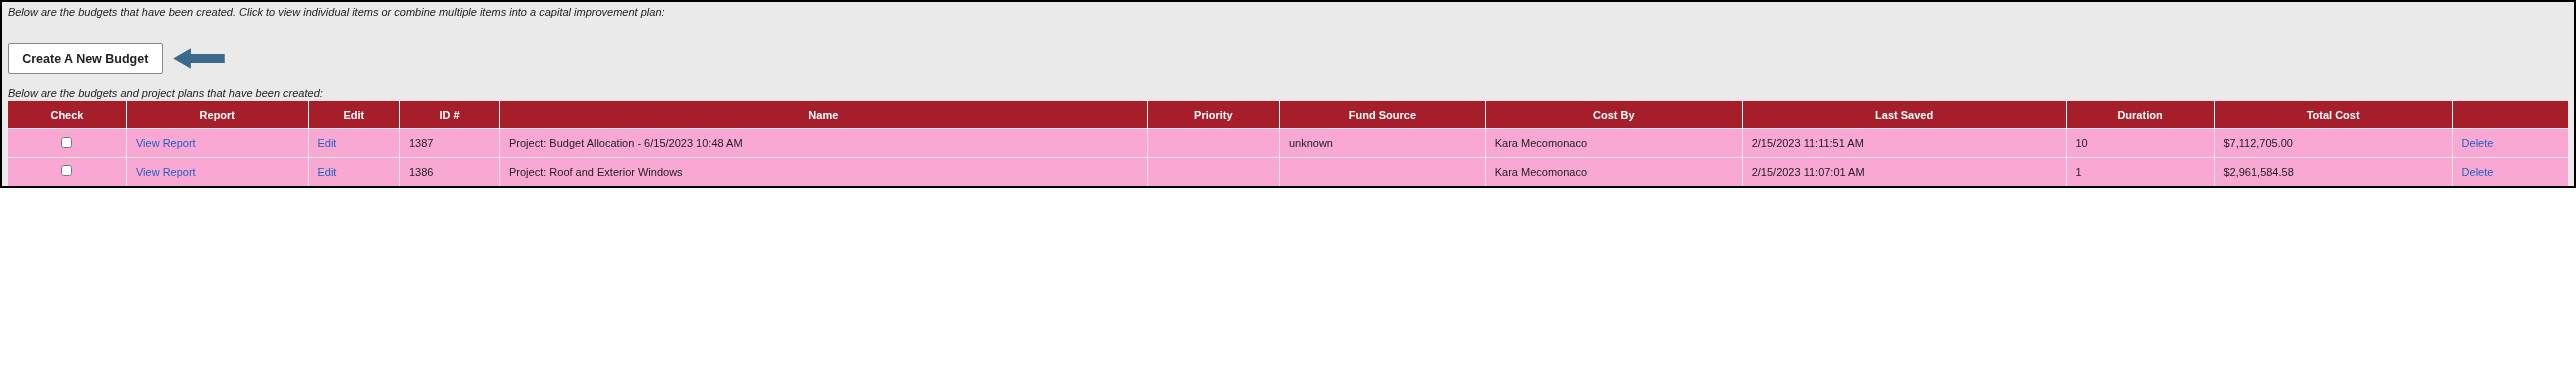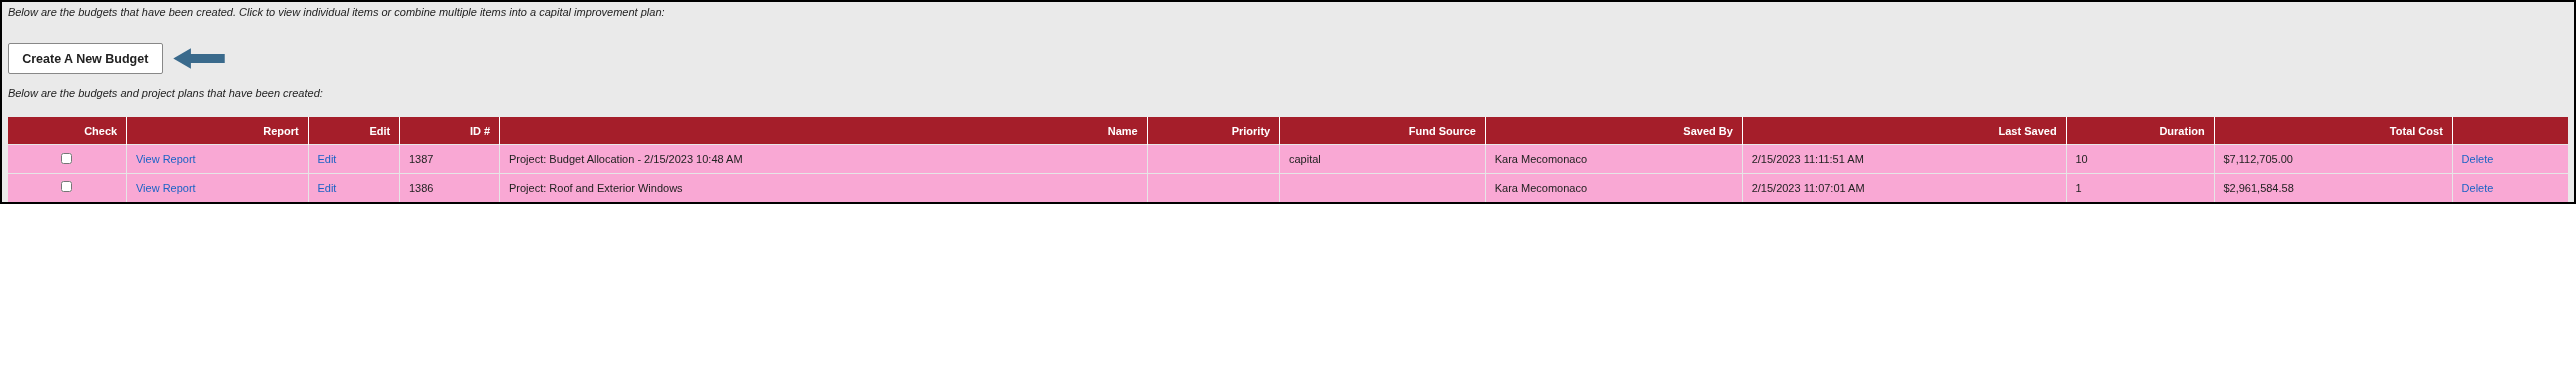--- a/index.html
+++ b/index.html
@@ -34,31 +34,31 @@
       font-weight: 700;
       font-size: 12.5px;
       color: #222;
       cursor: pointer;
     }
     .arrow svg { display: block; }
     .subintro {
       font-style: italic;
       color: #222;
       font-size: 11px;
-      margin-bottom: 18px;
+      margin-bottom: 2px;
     }
     table {
       width: 100%;
       border-collapse: collapse;
       background: #fff;
     }
     thead th {
       background: #a51e2a;
       color: #fff;
-      text-align: right;
+      text-align: center;
       font-weight: 700;
       padding: 7.4px 8.9px;
       border-right: 0.7px solid #fff;
       font-size: 11px;
       white-space: nowrap;
     }
     thead th:last-child { border-right: none; }
     tbody td {
       padding: 7.4px 8.9px;
       border-right: 0.7px solid #e6e6e6;
@@ -106,36 +106,36 @@
   <table>
     <thead>
       <tr>
         <th>Check</th>
         <th>Report</th>
         <th>Edit</th>
         <th>ID #</th>
         <th class="col-name">Name</th>
         <th class="col-priority">Priority</th>
         <th class="col-fund">Fund Source</th>
-        <th class="col-saved">Saved By</th>
+        <th class="col-saved">Cost By</th>
         <th class="col-last">Last Saved</th>
         <th class="col-dur">Duration</th>
         <th class="col-cost">Total Cost</th>
         <th class="col-act"></th>
       </tr>
     </thead>
     <tbody>
       <tr>
         <td class="check"><input type="checkbox" style=""></td>
         <td><span class="link">View Report</span></td>
         <td><span class="link">Edit</span></td>
         <td>1387</td>
-        <td class="col-name">Project: Budget Allocation - 2/15/2023 10:48 AM</td>
+        <td class="col-name">Project: Budget Allocation - 6/15/2023 10:48 AM</td>
         <td></td>
-        <td>capital</td>
+        <td>unknown</td>
         <td>Kara Mecomonaco</td>
         <td>2/15/2023 11:11:51 AM</td>
         <td>10</td>
         <td>$7,112,705.00</td>
         <td><span class="link">Delete</span></td>
       </tr>
       <tr>
         <td class="check"><input type="checkbox" style=""></td>
         <td><span class="link">View Report</span></td>
         <td><span class="link">Edit</span></td>

